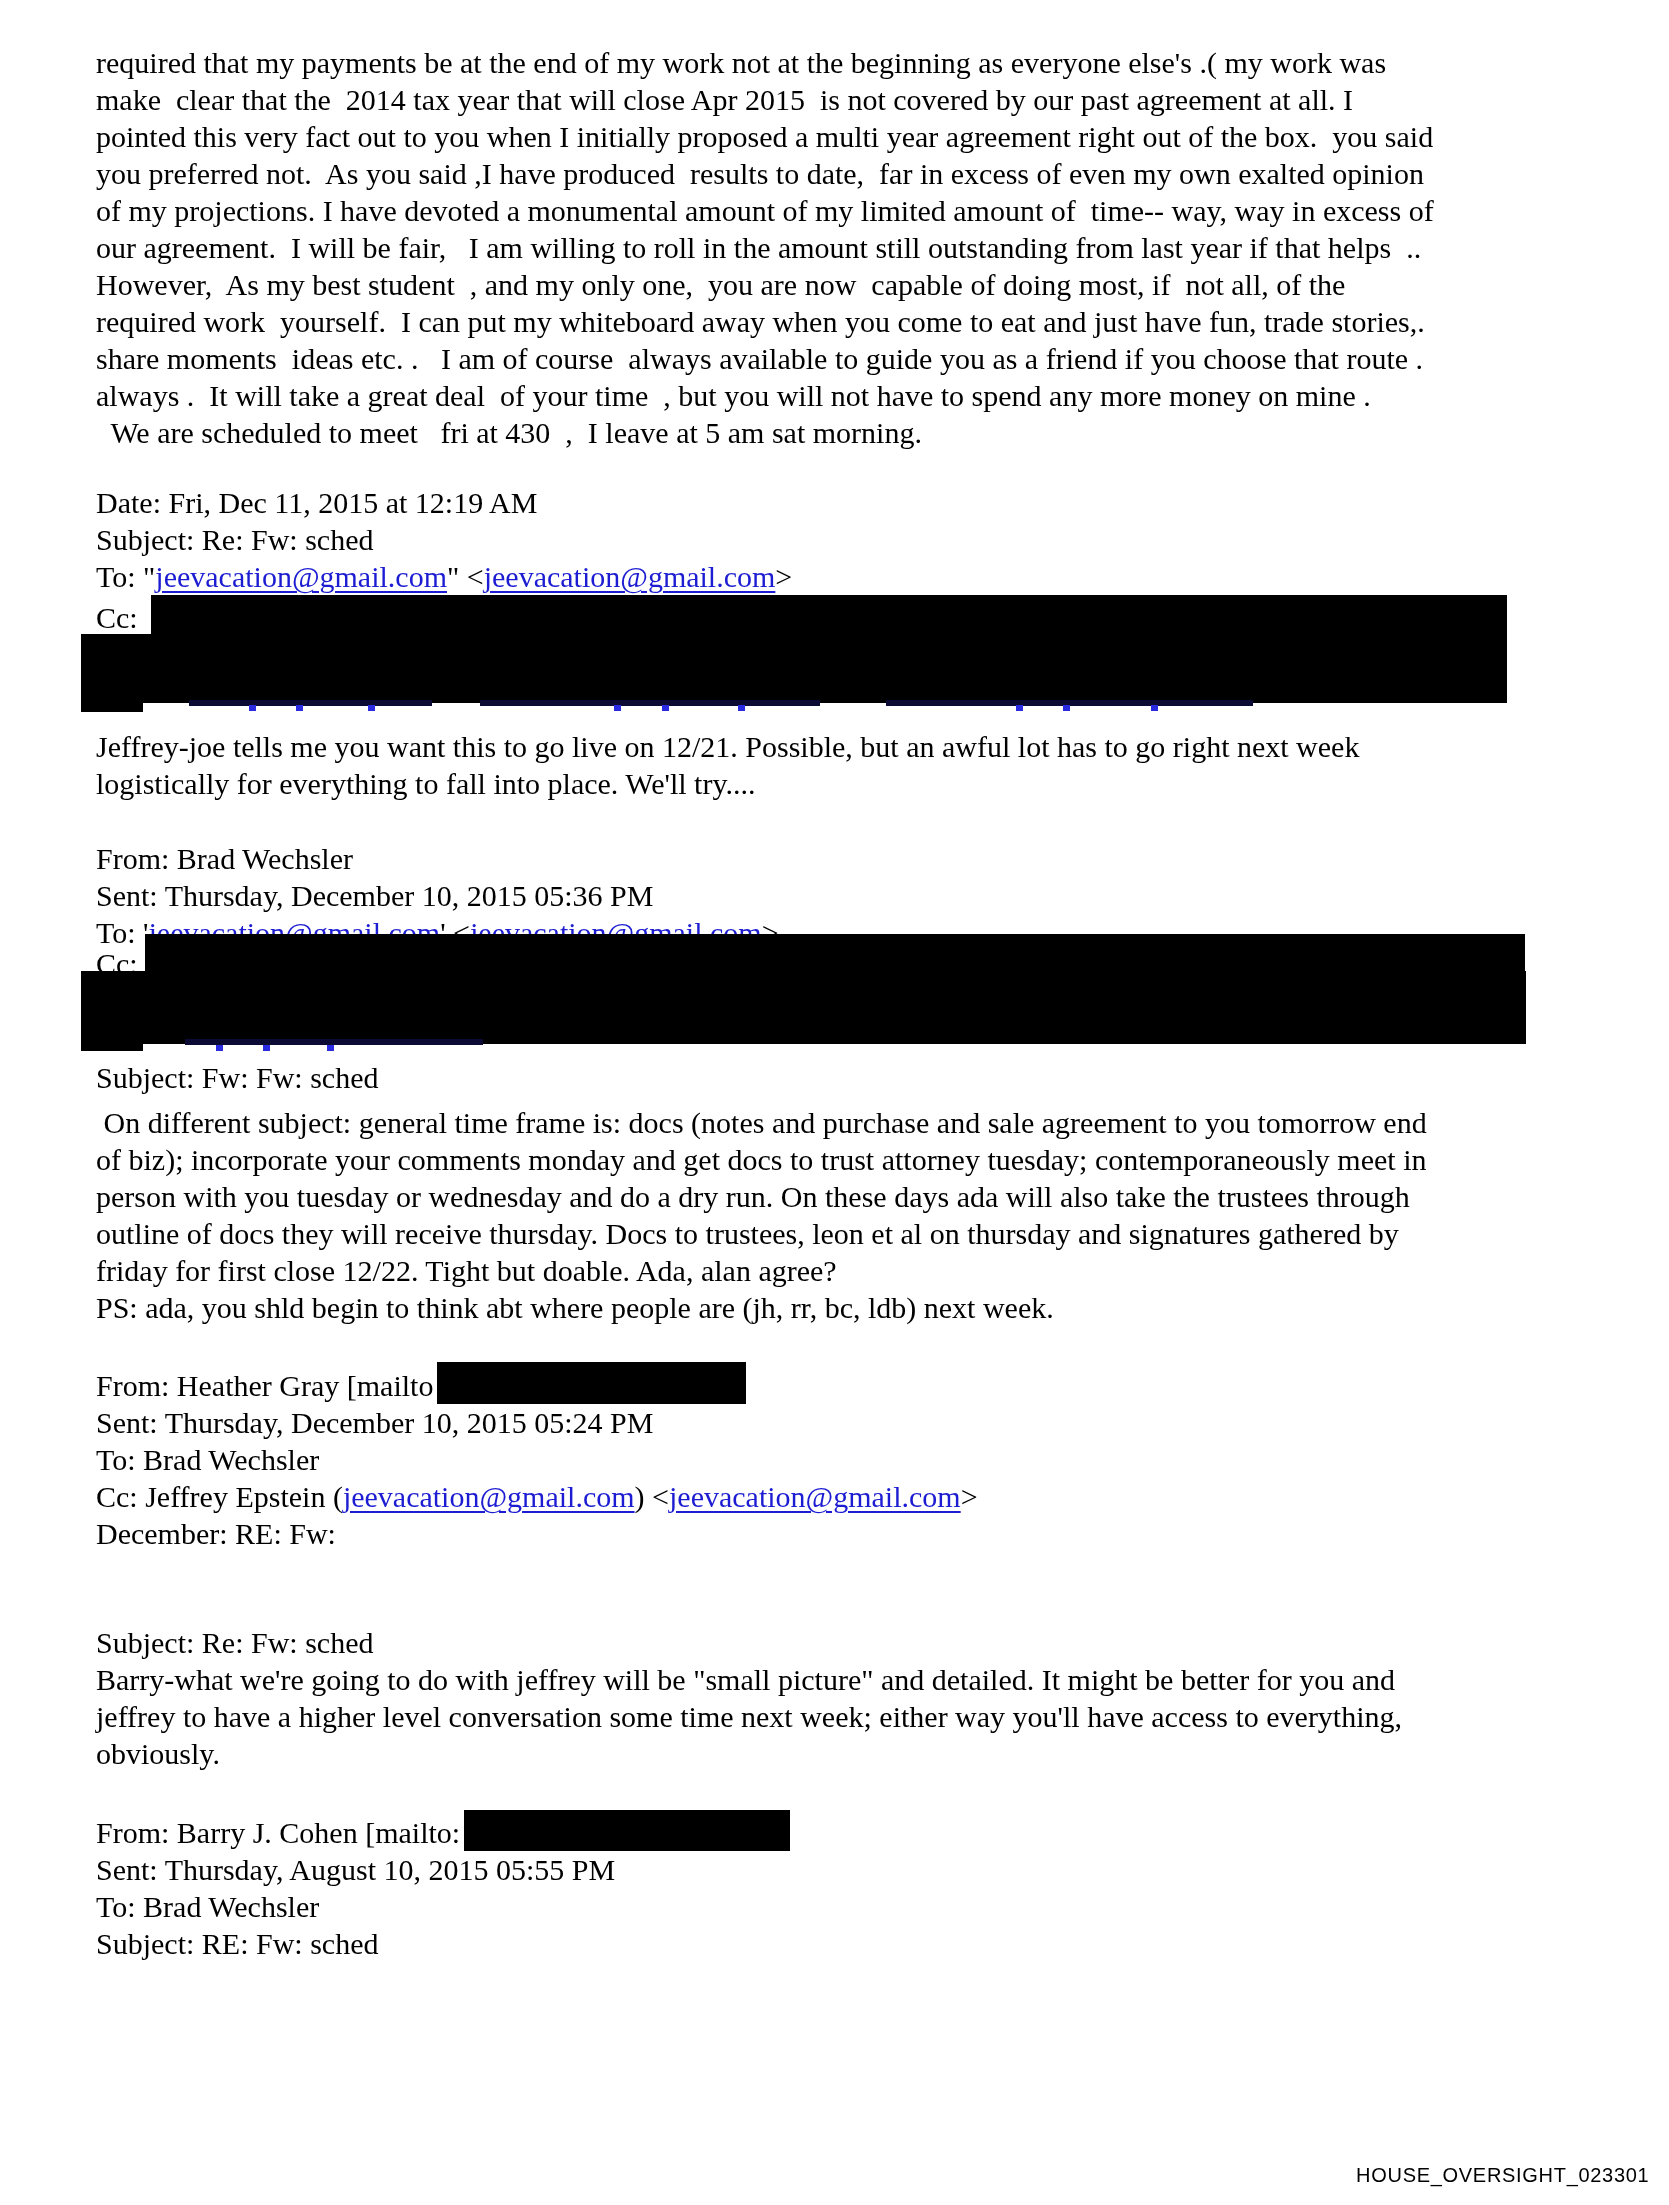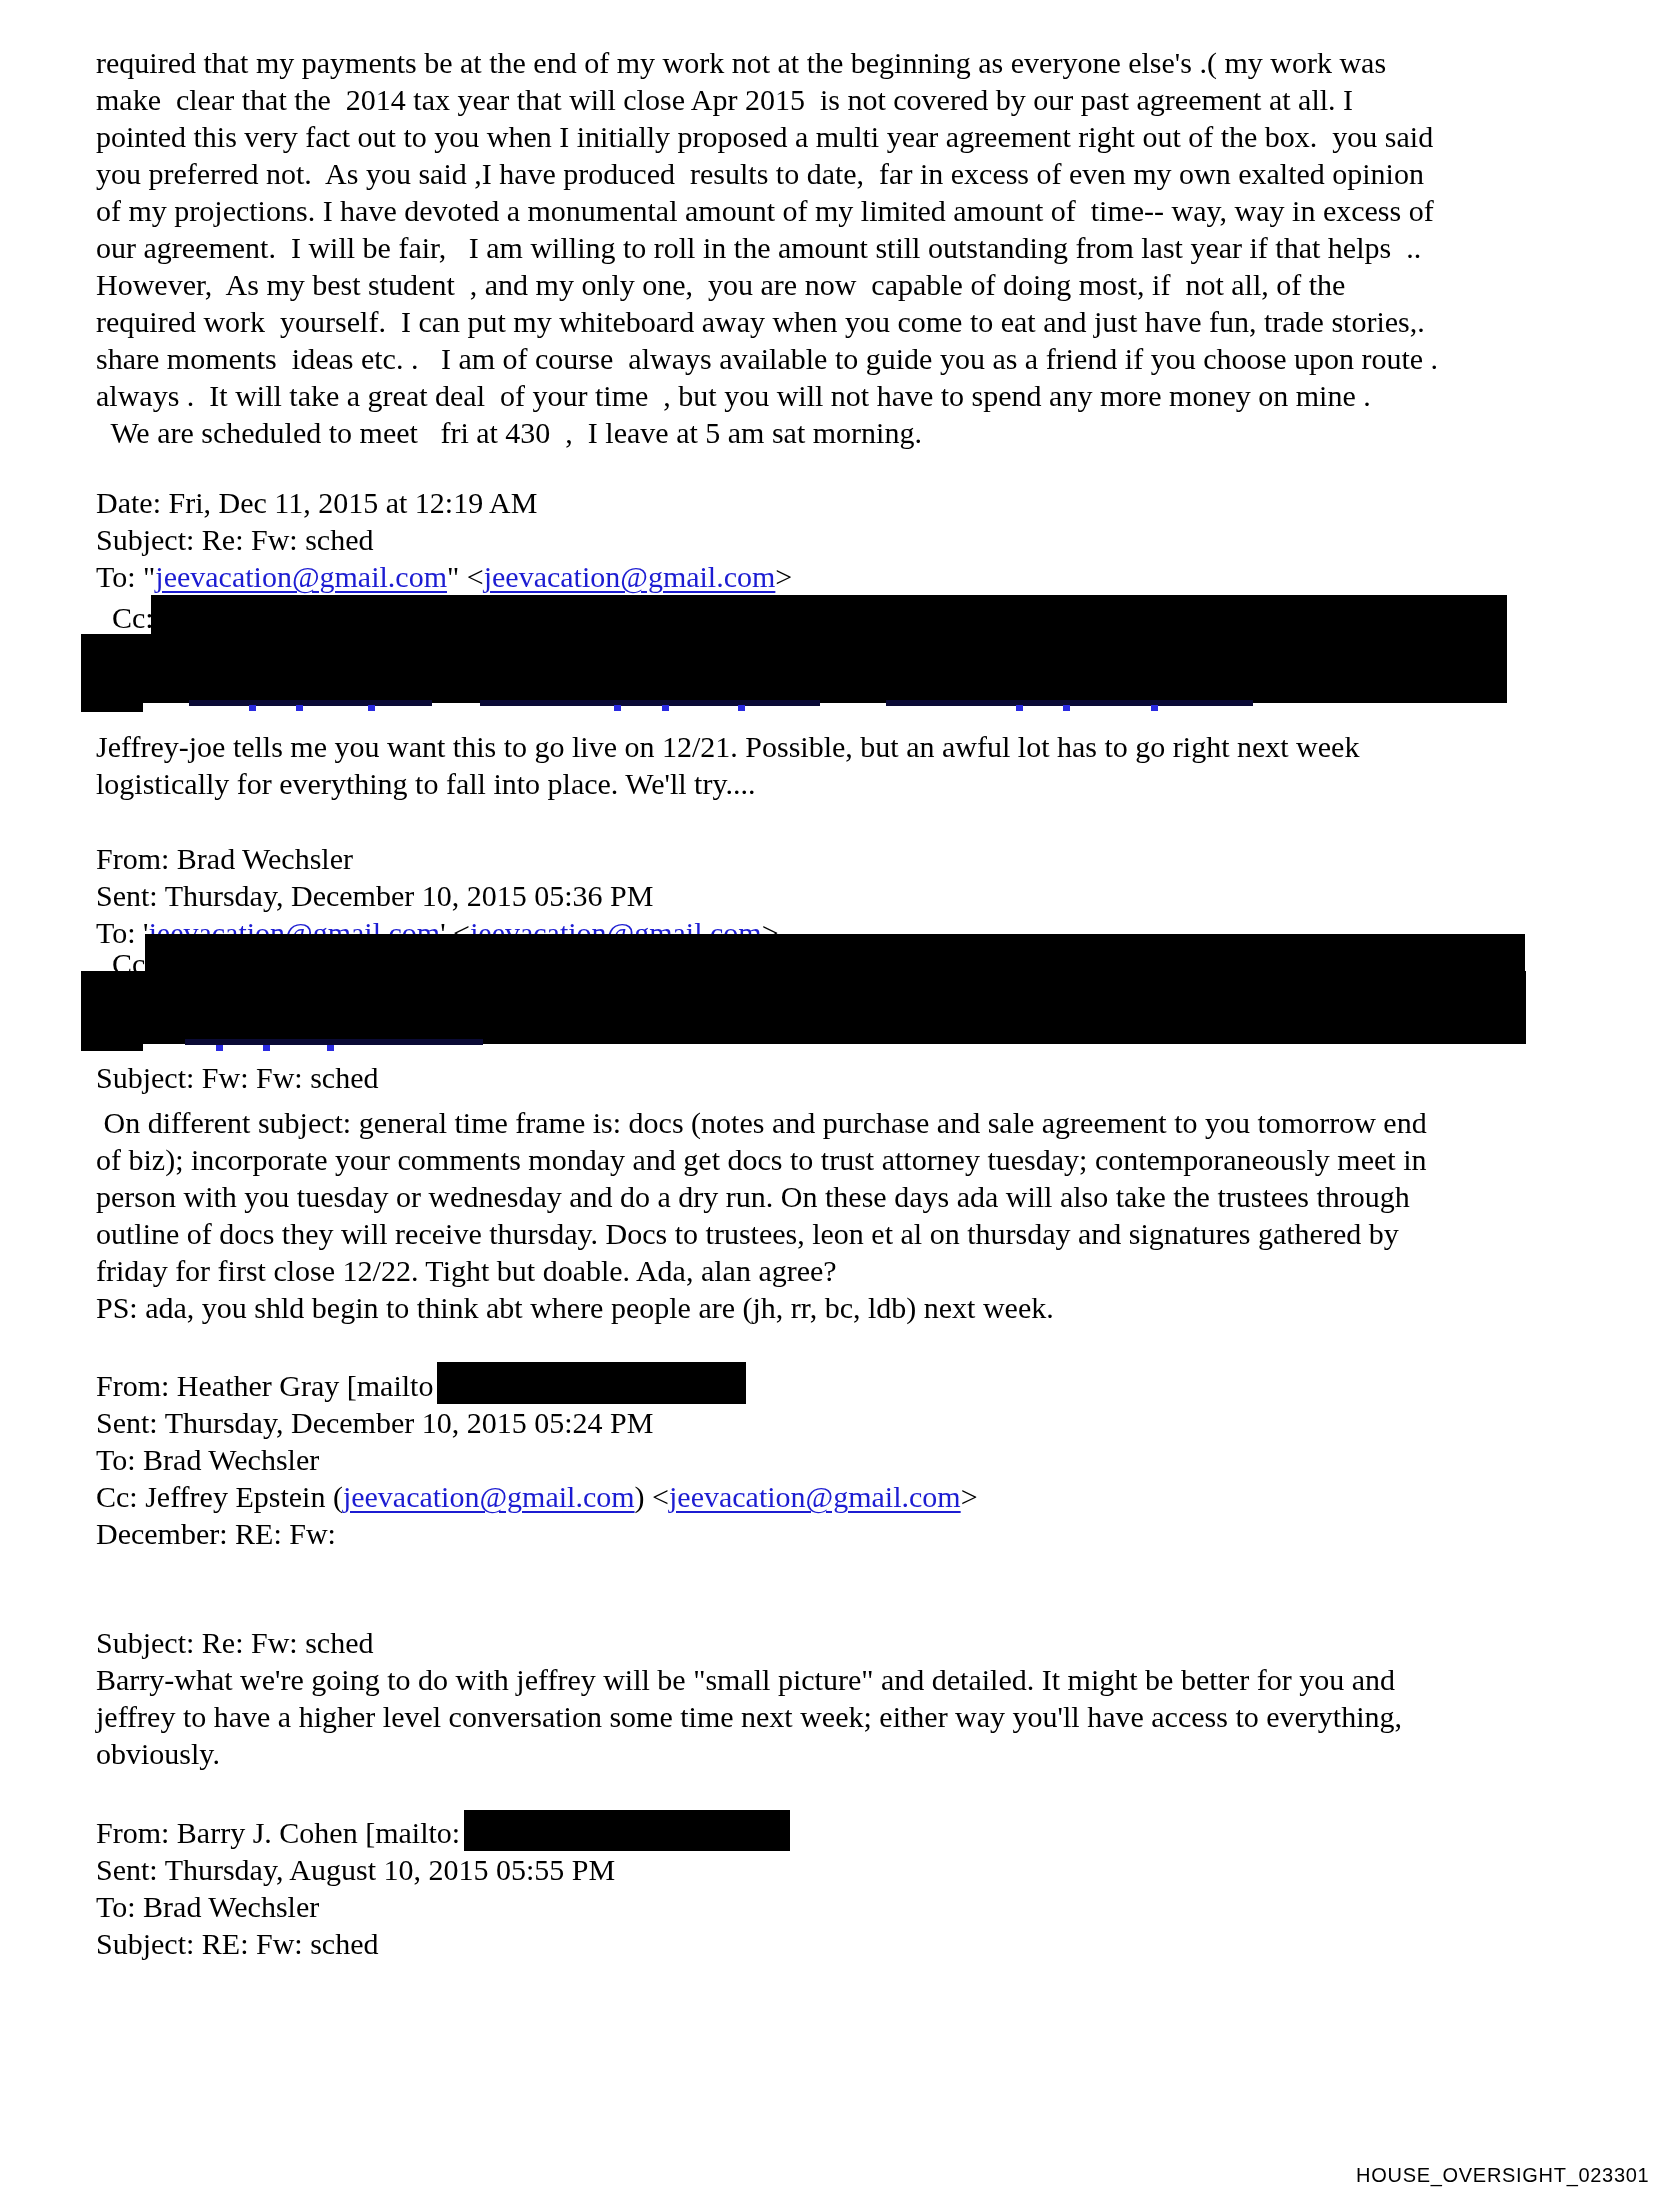--- a/index.html
+++ b/index.html
@@ -11,21 +11,21 @@
     font-size:30px;line-height:37px;color:var(--txt,#000);
     overflow:hidden;margin:0 auto;
   }
   .content{position:absolute;left:0;top:0;right:0;padding-top:44px;}
   .para{margin:0;}
   .line{white-space:pre;margin-left:96px;min-height:37px;line-height:37px;}
   .txt{color:var(--txt,#000);}
   .lnk{color:var(--lnk,#1c1cd2);text-decoration:underline;text-decoration-thickness:2px;text-underline-offset:3.9px;cursor:pointer;}
   .inline-redact{display:inline-block;background:var(--red,#000);vertical-align:-7.9px;margin-left:3.9px;}
   .ccblock{position:relative;width:100%;}
-  .cc-label{position:absolute;left:112px;}
+  .cc-label{position:absolute;left:96px;}
   .rblock{position:absolute;background:var(--red,#000);}
   .useg{position:absolute;background:var(--useg,#0a0a35);}
   .tick{position:absolute;background:var(--tick,#2a2ae0);}
   .gap{width:100%;}
   .footer{
     position:absolute;top:2157px;right:19.6px;
     font-family:"Liberation Sans","DejaVu Sans",sans-serif;
     font-size:20px;color:#000;letter-spacing:0.7px;
   }
 </style>
@@ -36,21 +36,21 @@
   <div class="content">
       <div class="para">
         <div class="line"><span class="txt">required that my payments be at the end of my work not at the beginning as everyone else's .( my work was</span></div>
         <div class="line"><span class="txt">make  clear that the  2014 tax year that will close Apr 2015  is not covered by our past agreement at all. I</span></div>
         <div class="line"><span class="txt">pointed this very fact out to you when I initially proposed a multi year agreement right out of the box.  you said</span></div>
         <div class="line"><span class="txt">you preferred not.  As you said ,I have produced  results to date,  far in excess of even my own exalted opinion</span></div>
         <div class="line"><span class="txt">of my projections. I have devoted a monumental amount of my limited amount of  time-- way, way in excess of</span></div>
         <div class="line"><span class="txt">our agreement.  I will be fair,   I am willing to roll in the amount still outstanding from last year if that helps  ..</span></div>
         <div class="line"><span class="txt">However,  As my best student  , and my only one,  you are now  capable of doing most, if  not all, of the</span></div>
         <div class="line"><span class="txt">required work  yourself.  I can put my whiteboard away when you come to eat and just have fun, trade stories,.</span></div>
-        <div class="line"><span class="txt">share moments  ideas etc. .   I am of course  always available to guide you as a friend if you choose upon route .</span></div>
+        <div class="line"><span class="txt">share moments  ideas etc. .   I am of course  always available to guide you as a friend if you choose that route .</span></div>
         <div class="line"><span class="txt">always .  It will take a great deal  of your time  , but you will not have to spend any more money on mine .</span></div>
         <div class="line"><span class="txt">  We are scheduled to meet   fri at 430  ,  I leave at 5 am sat morning.</span></div>
       </div>
       <div class="gap" style="height: 33px;"></div>
       <div class="para">
         <div class="line"><span class="txt">Date: Fri, Dec 11, 2015 at 12:19 AM</span></div>
         <div class="line"><span class="txt">Subject: Re: Fw: sched</span></div>
         <div class="line"><span class="txt">To: "</span><span class="lnk">jeevacation@gmail.com</span><span class="txt">" &lt;</span><span class="lnk">jeevacation@gmail.com</span><span class="txt">&gt;</span></div>
       </div>
       <div class="ccblock" style="height: 117px;">

